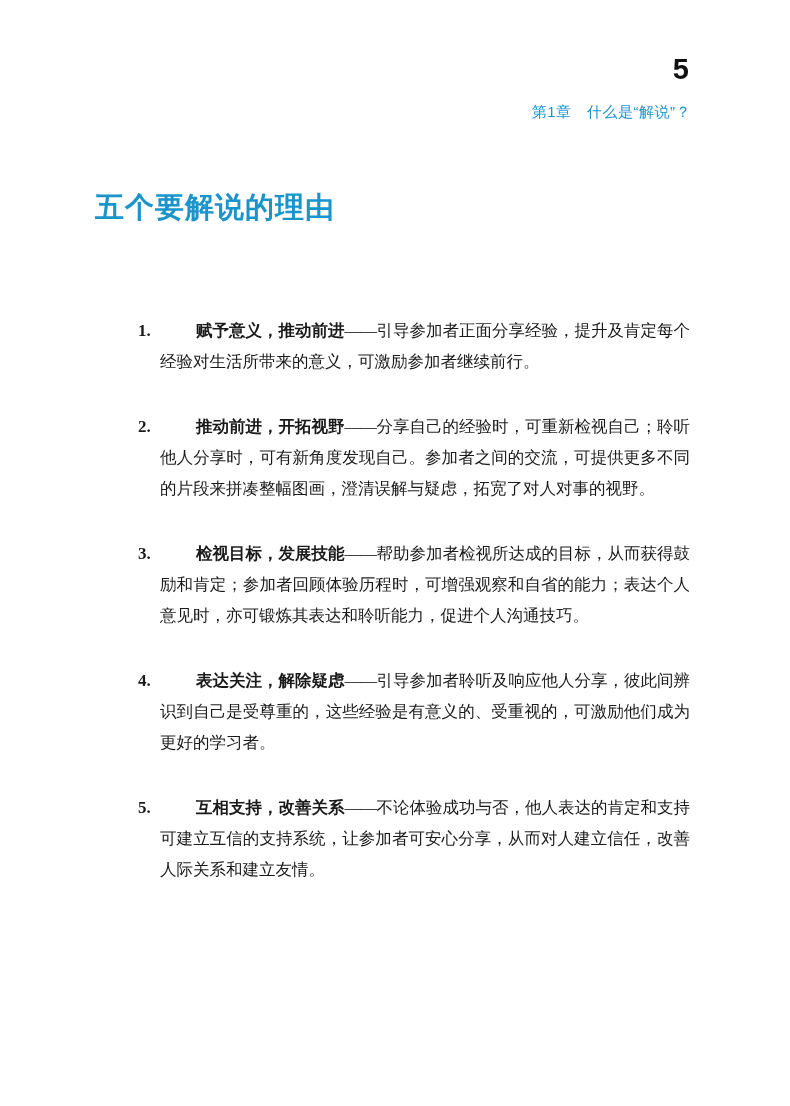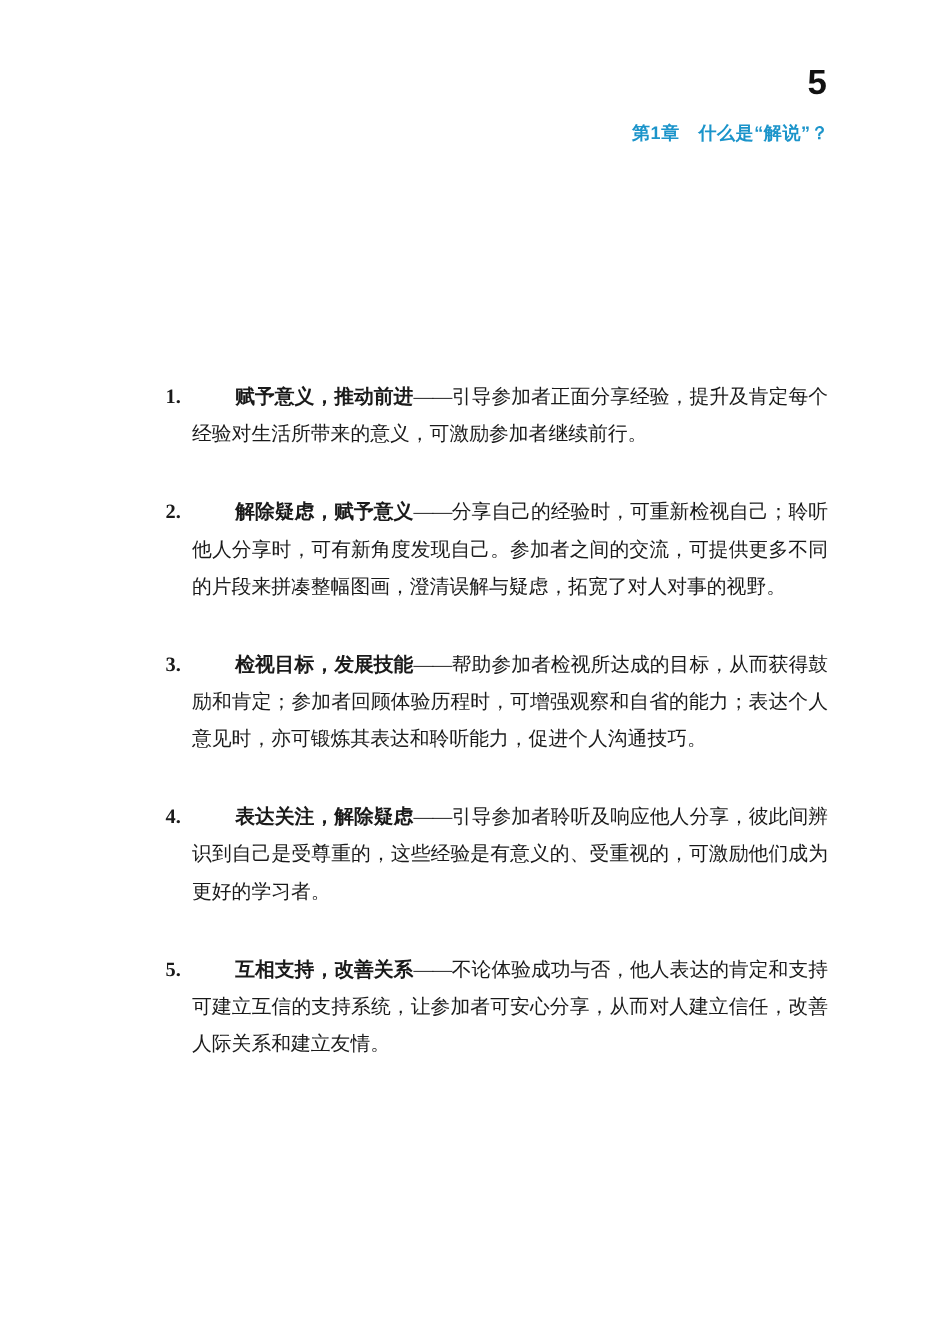--- a/index.html
+++ b/index.html
@@ -32,21 +32,21 @@
     color: #111;
     letter-spacing: 0;
     line-height: 1.1;
   }
   .chapter-header {
     position: absolute;
     top: 101px;
     right: 99px;
     font-family: "Liberation Sans", "DejaVu Sans", sans-serif;
     font-size: 15px;
-    font-weight: 700;
+    font-weight: 400;
     color: var(--accent);
     letter-spacing: 0.5px;
     line-height: 1.4;
   }
   .section-title {
     position: absolute;
     top: 191px;
     left: 95px;
     font-family: "Liberation Sans", "DejaVu Sans", sans-serif;
     font-size: 29px;
@@ -93,31 +93,32 @@
 </style>
 </head>
 <body>
 
 <div class="page">
 
   <div class="page-number">5</div>
 
   <div class="chapter-header">第1章　什么是“解说”？</div>
 
+  <h1 class="section-title">五个要解说的理由</h1>
 
   <ol class="reasons">
 
     <li class="reason">
       <span class="num">1.</span>
       <p class="text"><span class="lead">赋予意义，推动前进</span><span class="dash">——</span><span class="body">引导参加者正面分享经验，提升及肯定每个经验对生活所带来的意义，可激励参加者继续前行。</span></p>
     </li>
 
     <li class="reason">
       <span class="num">2.</span>
-      <p class="text"><span class="lead">解除疑虑，赋予意义</span><span class="dash">——</span><span class="body">分享自己的经验时，可重新检视自己；聆听他人分享时，可有新角度发现自己。参加者之间的交流，可提供更多不同的片段来拼凑整幅图画，澄清误解与疑虑，拓宽了对人对事的视野。</span></p>
+      <p class="text"><span class="lead">推动前进，开拓视野</span><span class="dash">——</span><span class="body">分享自己的经验时，可重新检视自己；聆听他人分享时，可有新角度发现自己。参加者之间的交流，可提供更多不同的片段来拼凑整幅图画，澄清误解与疑虑，拓宽了对人对事的视野。</span></p>
     </li>
 
     <li class="reason">
       <span class="num">3.</span>
       <p class="text"><span class="lead">检视目标，发展技能</span><span class="dash">——</span><span class="body">帮助参加者检视所达成的目标，从而获得鼓励和肯定；参加者回顾体验历程时，可增强观察和自省的能力；表达个人意见时，亦可锻炼其表达和聆听能力，促进个人沟通技巧。</span></p>
     </li>
 
     <li class="reason">
       <span class="num">4.</span>
       <p class="text"><span class="lead">表达关注，解除疑虑</span><span class="dash">——</span><span class="body">引导参加者聆听及响应他人分享，彼此间辨识到自己是受尊重的，这些经验是有意义的、受重视的，可激励他们成为更好的学习者。</span></p>

